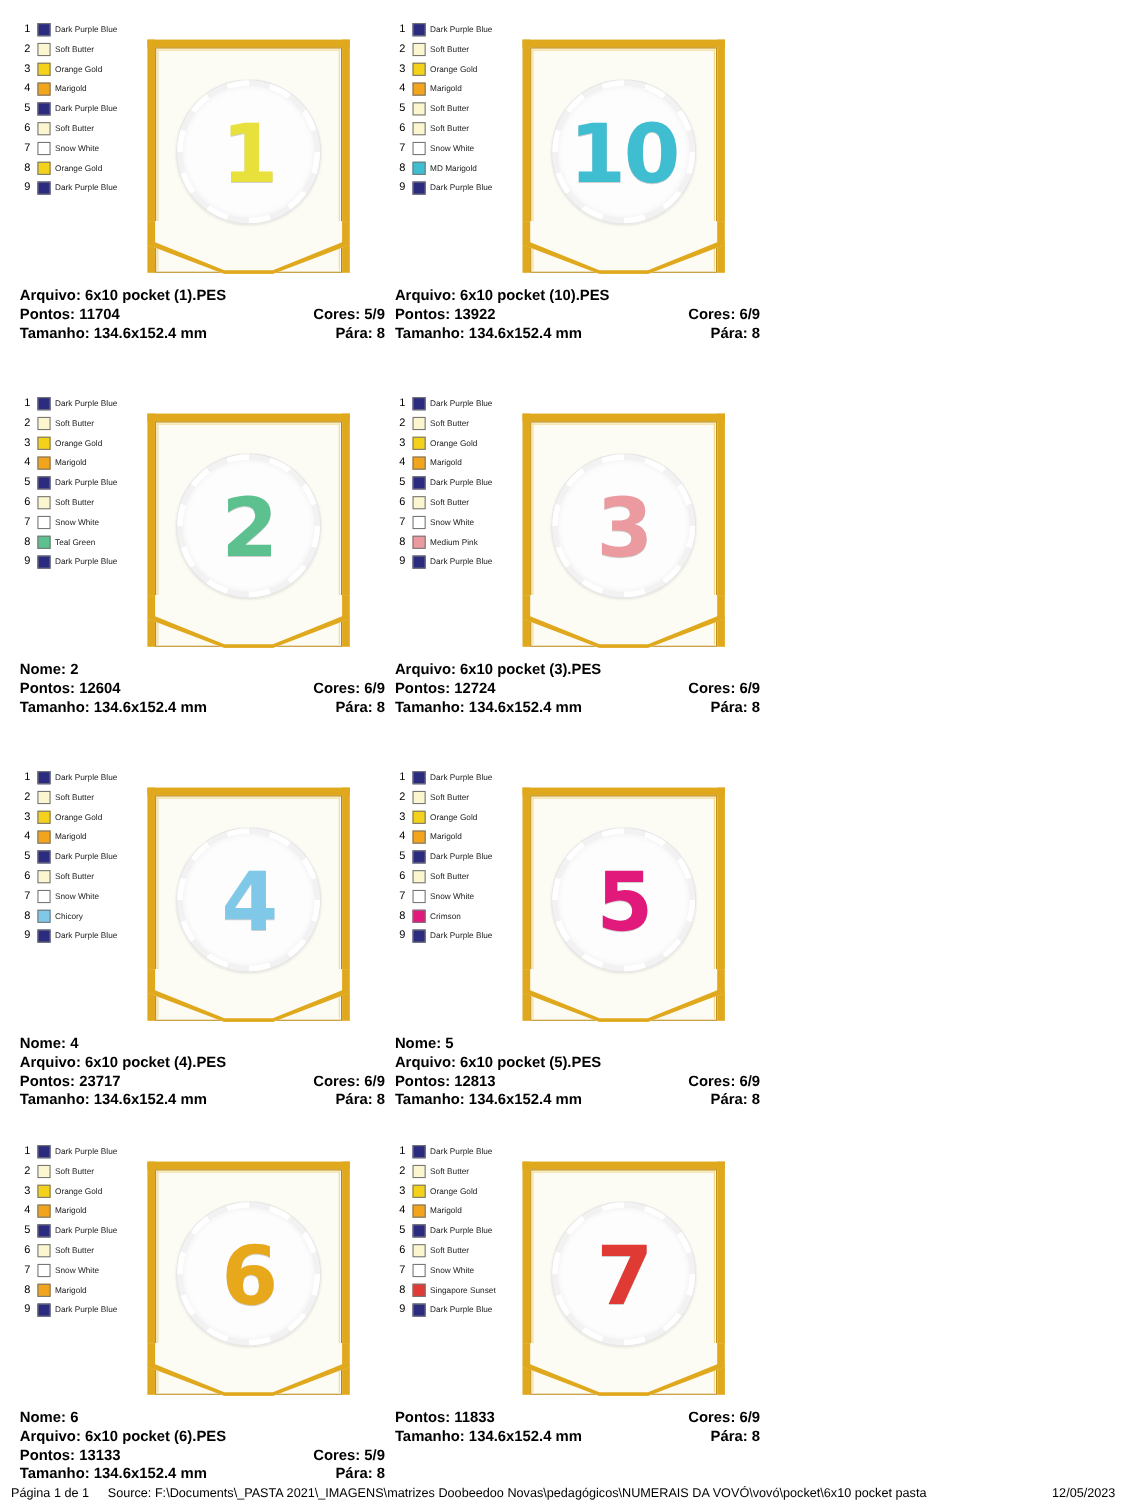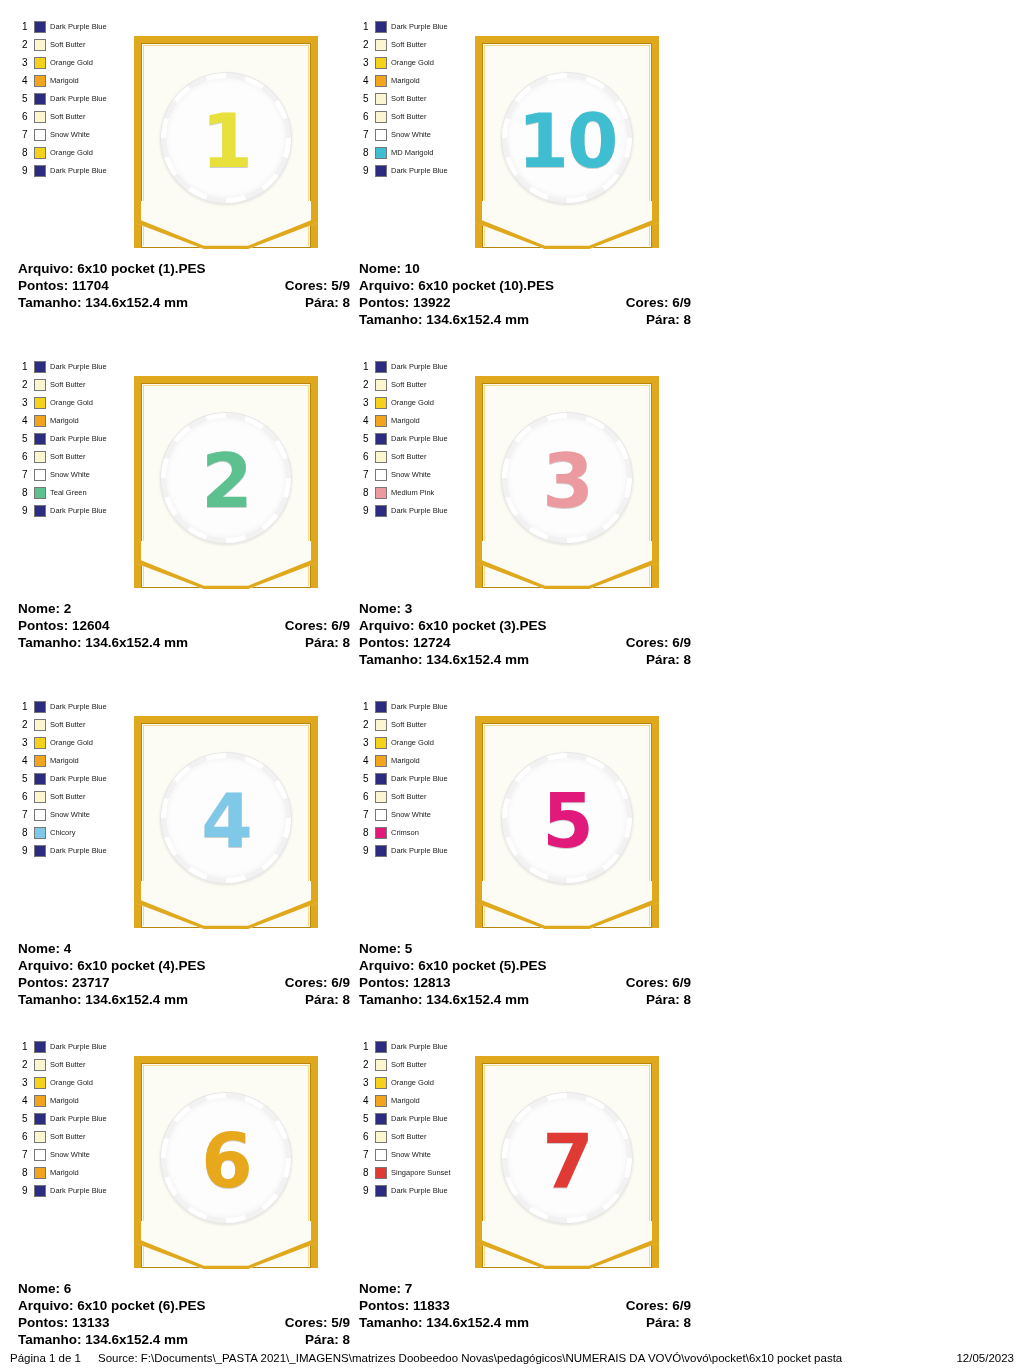--- a/index.html
+++ b/index.html
@@ -323,23 +323,20 @@
             <div class="banner">
               <div class="banner-outer"></div>
               <div class="banner-bottom"></div>
               <div class="scallop"></div>
               <div class="digit" style="color:#3fbdd1">10</div>
             </div>
           </div>
         </div>
         <div class="info">
           <div class="line">
-            <span class="left">Nome: 10</span>
-          </div>
-          <div class="line">
             <span class="left">Arquivo: 6x10 pocket (10).PES</span>
           </div>
           <div class="line">
             <span class="left">Pontos: 13922</span>
             <span class="right">Cores: 6/9</span>
           </div>
           <div class="line">
             <span class="left">Tamanho: 134.6x152.4 mm</span>
             <span class="right">Pára: 8</span>
           </div>
@@ -470,23 +467,20 @@
             <div class="banner">
               <div class="banner-outer"></div>
               <div class="banner-bottom"></div>
               <div class="scallop"></div>
               <div class="digit" style="color:#eb9a9f">3</div>
             </div>
           </div>
         </div>
         <div class="info">
           <div class="line">
-            <span class="left">Nome: 3</span>
-          </div>
-          <div class="line">
             <span class="left">Arquivo: 6x10 pocket (3).PES</span>
           </div>
           <div class="line">
             <span class="left">Pontos: 12724</span>
             <span class="right">Cores: 6/9</span>
           </div>
           <div class="line">
             <span class="left">Tamanho: 134.6x152.4 mm</span>
             <span class="right">Pára: 8</span>
           </div>
@@ -769,23 +763,20 @@
           <div class="design">
             <div class="banner">
               <div class="banner-outer"></div>
               <div class="banner-bottom"></div>
               <div class="scallop"></div>
               <div class="digit" style="color:#e03a34">7</div>
             </div>
           </div>
         </div>
         <div class="info">
-          <div class="line">
-            <span class="left">Nome: 7</span>
-          </div>
           <div class="line">
             <span class="left">Pontos: 11833</span>
             <span class="right">Cores: 6/9</span>
           </div>
           <div class="line">
             <span class="left">Tamanho: 134.6x152.4 mm</span>
             <span class="right">Pára: 8</span>
           </div>
         </div>
       </div>

